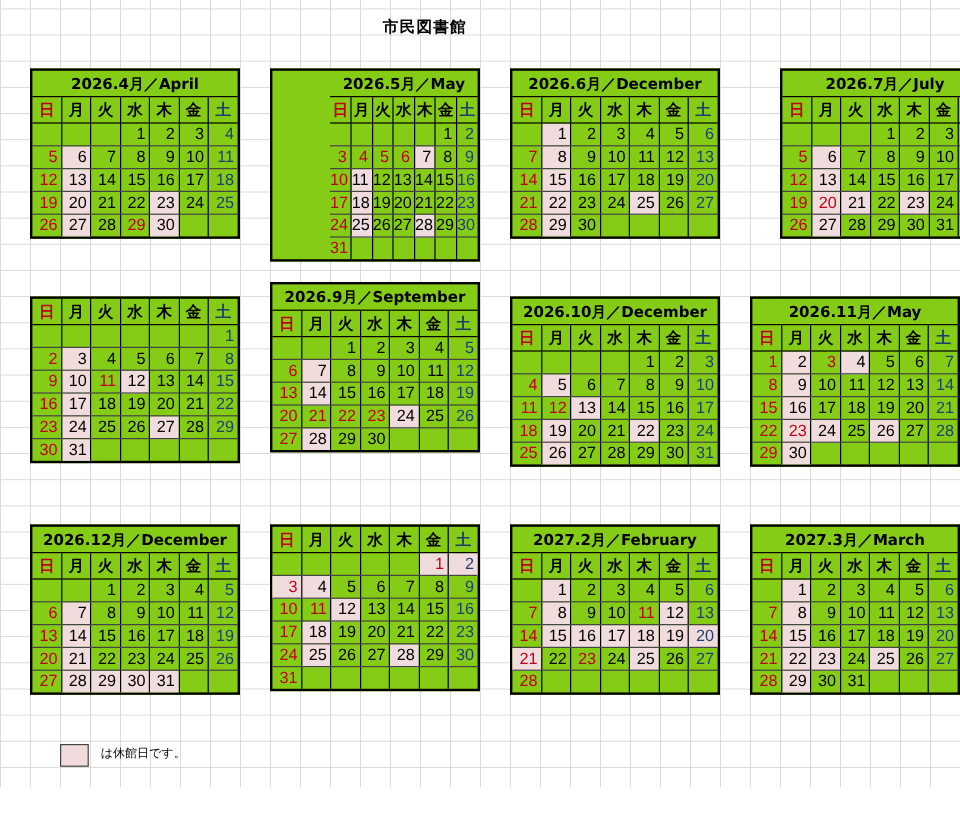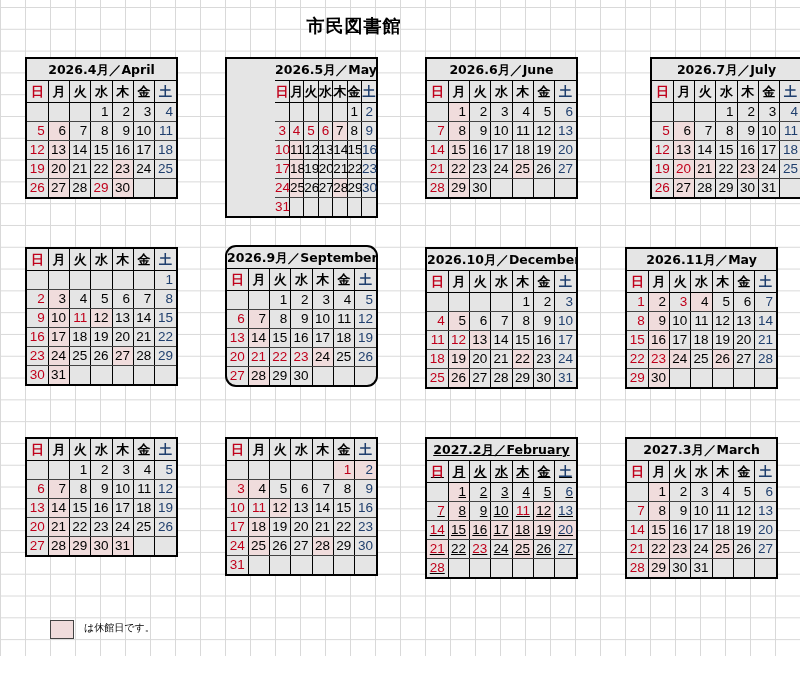--- a/index.html
+++ b/index.html
@@ -11,24 +11,24 @@
   .grid-bg {
     position: absolute; left: 0; top: 0; width: 800px; height: 656px;
     background-image:
       linear-gradient(to right, #d9d9d9 1px, transparent 1px),
       linear-gradient(to bottom, #d9d9d9 1px, transparent 1px);
     background-size: 25px 21.8px;
     background-position: 0px 7px;
   }
   .page-title {
     position: absolute; left: 0; width: 708px; top: 14px; text-align: center;
-    font-size: 18px; font-weight: bold; color: #000; letter-spacing: 1px;
+    font-size: 13px; font-weight: bold; color: #000; letter-spacing: 1px;
   }
   .cal {
-    position: absolute; width: 153px; background: #e5e5e5;
+    position: absolute; width: 175px; background: #84cc16;
     border: 2px solid #000; box-sizing: border-box;
   }
   .cal-title {
     height: 21px; line-height: 21px; text-align: center;
     font-size: 12.5px; font-weight: bold; color: #000;
     border-bottom: 1px solid #000;
     white-space: nowrap; overflow: hidden;
   }
   .cal table { border-collapse: collapse; width: 100%; table-layout: fixed; }
   .cal th {
@@ -192,21 +192,21 @@
             <td></td>
             <td></td>
             <td></td>
             <td></td>
             <td></td>
           </tr>
         </tbody>
       </table>
     </div>
     <div class="cal" style="left: 425px; top: 57px;">
-      <div class="cal-title">2026.6月／June</div>
+      <div class="cal-title">2026.6月／December</div>
       <table>
         <thead>
           <tr>
             <th class="sun">日</th>
             <th>月</th>
             <th>火</th>
             <th>水</th>
             <th>木</th>
             <th>金</th>
             <th class="sat">土</th>
@@ -388,21 +388,21 @@
             <td class="closed">31</td>
             <td></td>
             <td></td>
             <td></td>
             <td></td>
             <td></td>
           </tr>
         </tbody>
       </table>
     </div>
-    <div class="cal" style="left: 225px; top: 245px; border-radius: 11px;">
+    <div class="cal" style="left: 225px; top: 235px;">
       <div class="cal-title">2026.9月／September</div>
       <table>
         <thead>
           <tr>
             <th class="sun">日</th>
             <th>月</th>
             <th>火</th>
             <th>水</th>
             <th>木</th>
             <th>金</th>
@@ -578,20 +578,21 @@
             <td></td>
             <td></td>
             <td></td>
             <td></td>
             <td></td>
           </tr>
         </tbody>
       </table>
     </div>
     <div class="cal" style="left: 25px; top: 437px;">
+      <div class="cal-title">2026.12月／December</div>
       <table>
         <thead>
           <tr>
             <th class="sun">日</th>
             <th>月</th>
             <th>火</th>
             <th>水</th>
             <th>木</th>
             <th>金</th>
             <th class="sat">土</th>
@@ -710,21 +711,21 @@
             <td></td>
             <td></td>
             <td></td>
             <td></td>
             <td></td>
             <td></td>
           </tr>
         </tbody>
       </table>
     </div>
-    <div class="cal" style="left: 425px; top: 437px; text-decoration: underline;">
+    <div class="cal" style="left: 425px; top: 437px;">
       <div class="cal-title">2027.2月／February</div>
       <table>
         <thead>
           <tr>
             <th class="sun">日</th>
             <th>月</th>
             <th>火</th>
             <th>水</th>
             <th>木</th>
             <th>金</th>

